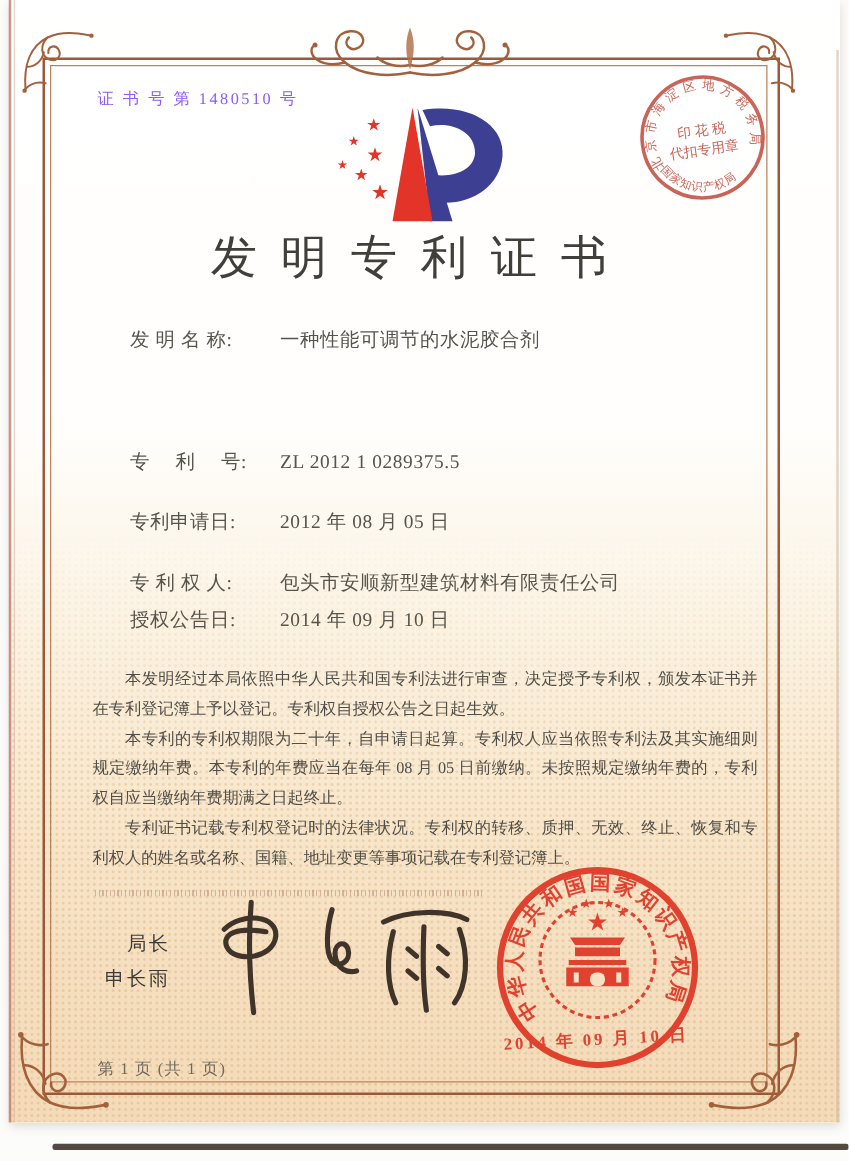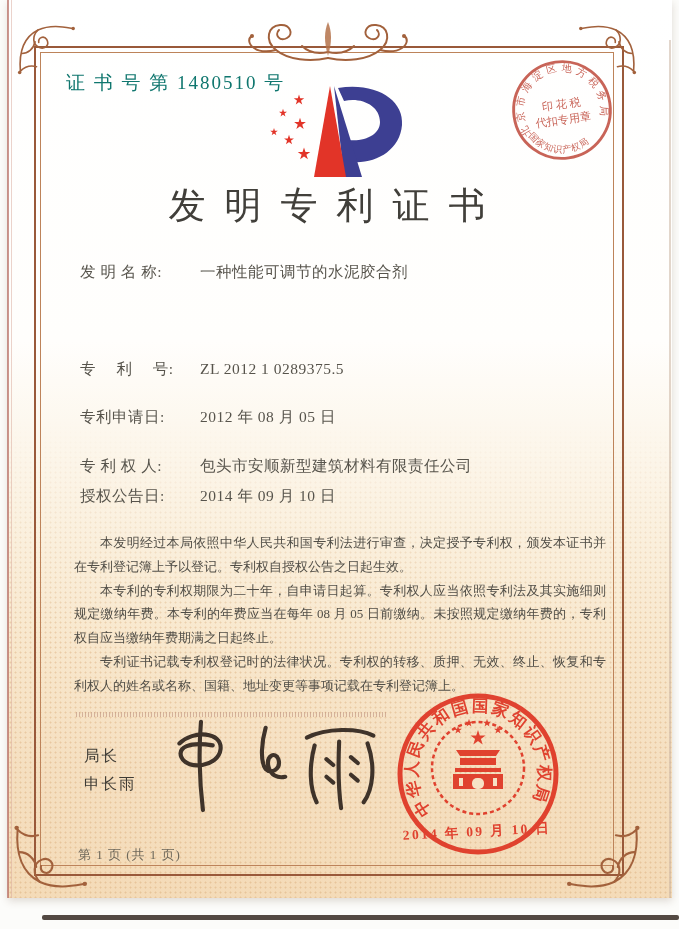--- a/index.html
+++ b/index.html
@@ -16,30 +16,30 @@
          mask-image:linear-gradient(to bottom,transparent,#000 45%);}
   .edge-left{position:absolute;left:7px;top:0;width:2px;height:898px;background:#b06055;opacity:.65;}
   .edge-left2{position:absolute;left:11px;top:0;width:1px;height:898px;background:#d8a79a;opacity:.5;}
   .edge-right{position:absolute;left:669px;top:40px;width:2px;height:858px;background:#cbb4a2;opacity:.55;}
   .edge-bottom{position:absolute;left:42px;top:915px;width:637px;height:5px;background:#40352d;border-radius:2px;opacity:.9;}
   
   .frame{position:absolute;left:34px;top:46px;width:586px;height:826px;border:2px solid #99593a;}
   .frame-inner{position:absolute;left:40px;top:52px;width:572px;height:812px;border:1px solid #bd835a;}
   .orn{position:absolute;}
   
-  .certno{position:absolute;left:66px;top:70px;font-size:19px;letter-spacing:2px;color:#0f766e;}
+  .certno{position:absolute;left:78px;top:70px;font-size:13px;letter-spacing:2px;color:#8b5cf6;}
   .title{position:absolute;left:34px;top:181px;width:586px;text-align:center;font-size:37px;
          letter-spacing:19px;text-indent:19px;color:#413f3a;font-weight:400;}
   .field{position:absolute;left:80px;width:500px;font-size:15.5px;color:#57544c;letter-spacing:.5px;white-space:nowrap;}
-  .field .lab{display:inline-block;min-width:120px;}
+  .field .lab{display:inline-block;min-width:120px;margin-left:24px;}
   .paras{position:absolute;left:74px;top:531px;width:532px;color:#514e47;}
   .paras p{margin:0;text-indent:2em;font-size:13px;line-height:1.83;text-align:justify;}
   .micro{position:absolute;left:76px;top:712px;width:312px;height:5px;opacity:.55;
          background:repeating-linear-gradient(90deg,#b98a77 0,#b98a77 1px,transparent 1px,transparent 3px);}
-  .director{position:absolute;left:84px;top:742px;font-size:15.5px;color:#3e3b35;line-height:1.8;letter-spacing:2px;}
+  .director{position:absolute;left:84px;top:742px;font-size:15.5px;color:#3e3b35;line-height:1.8;letter-spacing:2px;text-align:right;}
   .sig{position:absolute;left:150px;top:714px;}
   .seal{position:absolute;left:392px;top:688px;opacity:.95;}
   .stamp{position:absolute;left:504px;top:52px;transform:rotate(-8deg);opacity:.92;}
   .footer{position:absolute;left:78px;top:846px;width:500px;font-size:13px;color:#6e685b;letter-spacing:1px;}
   svg text{font-family:"Liberation Serif","DejaVu Serif",serif;}
 </style>
 </head>
 <body>
 
 <div class="stage">

